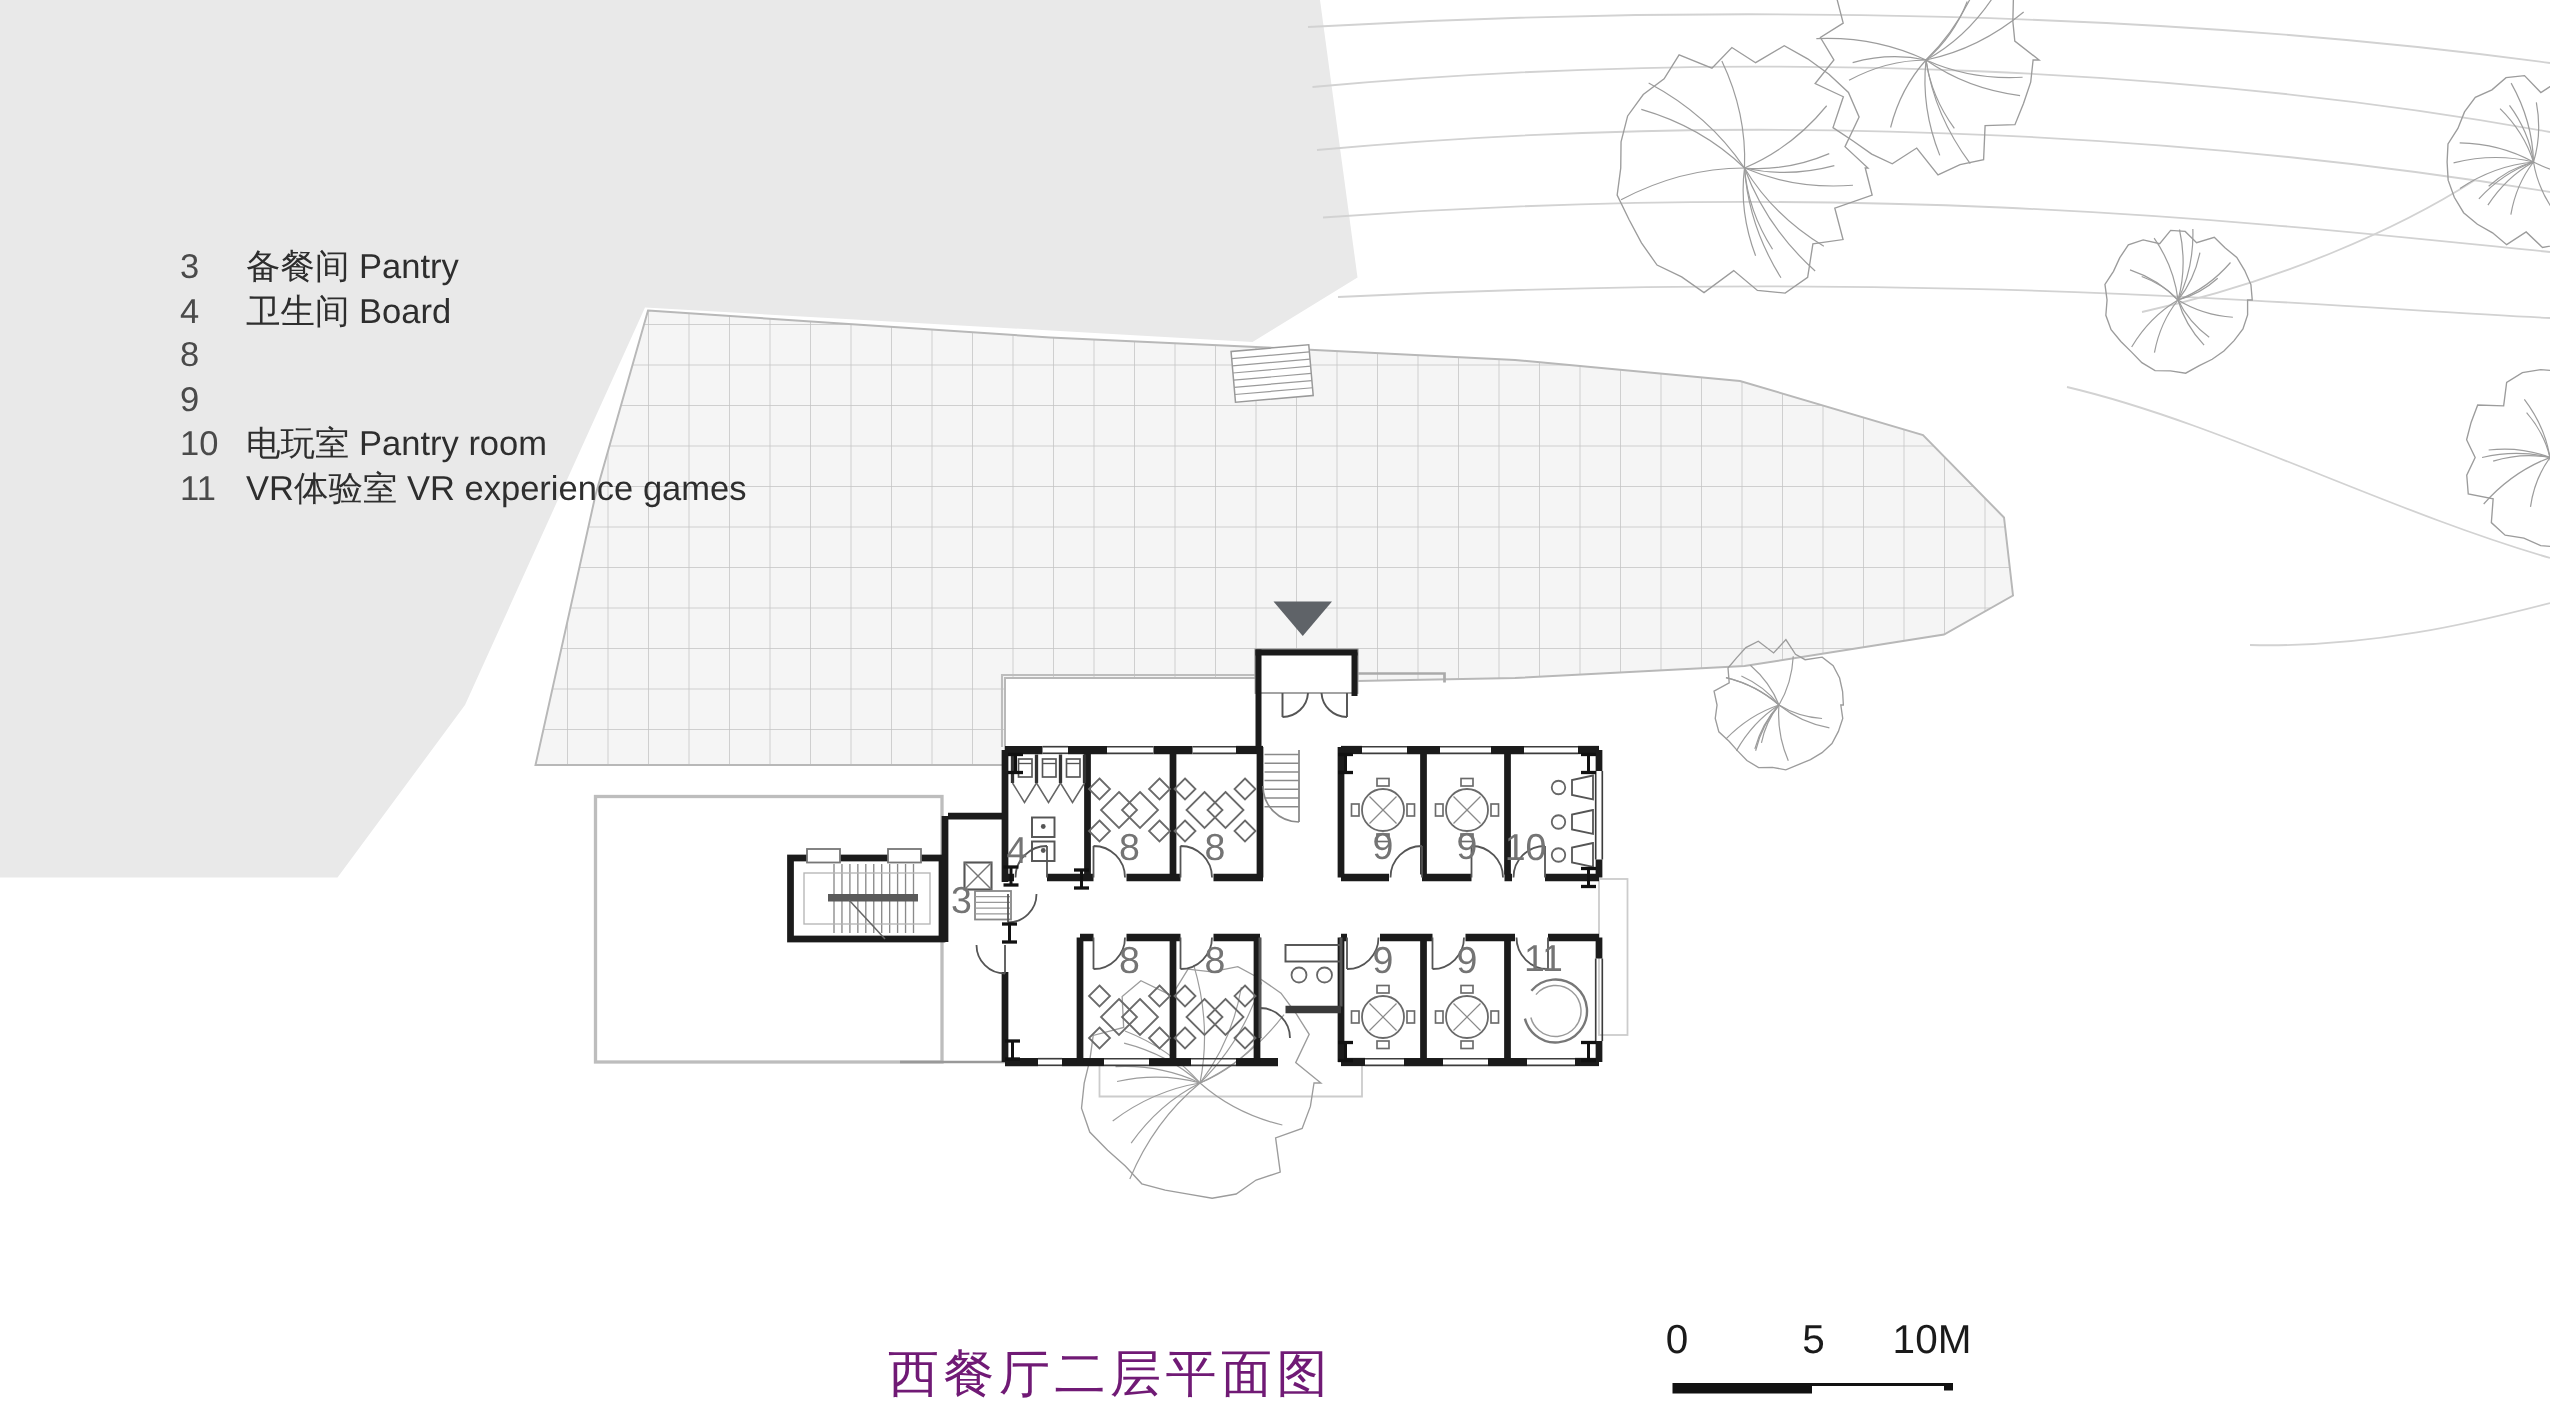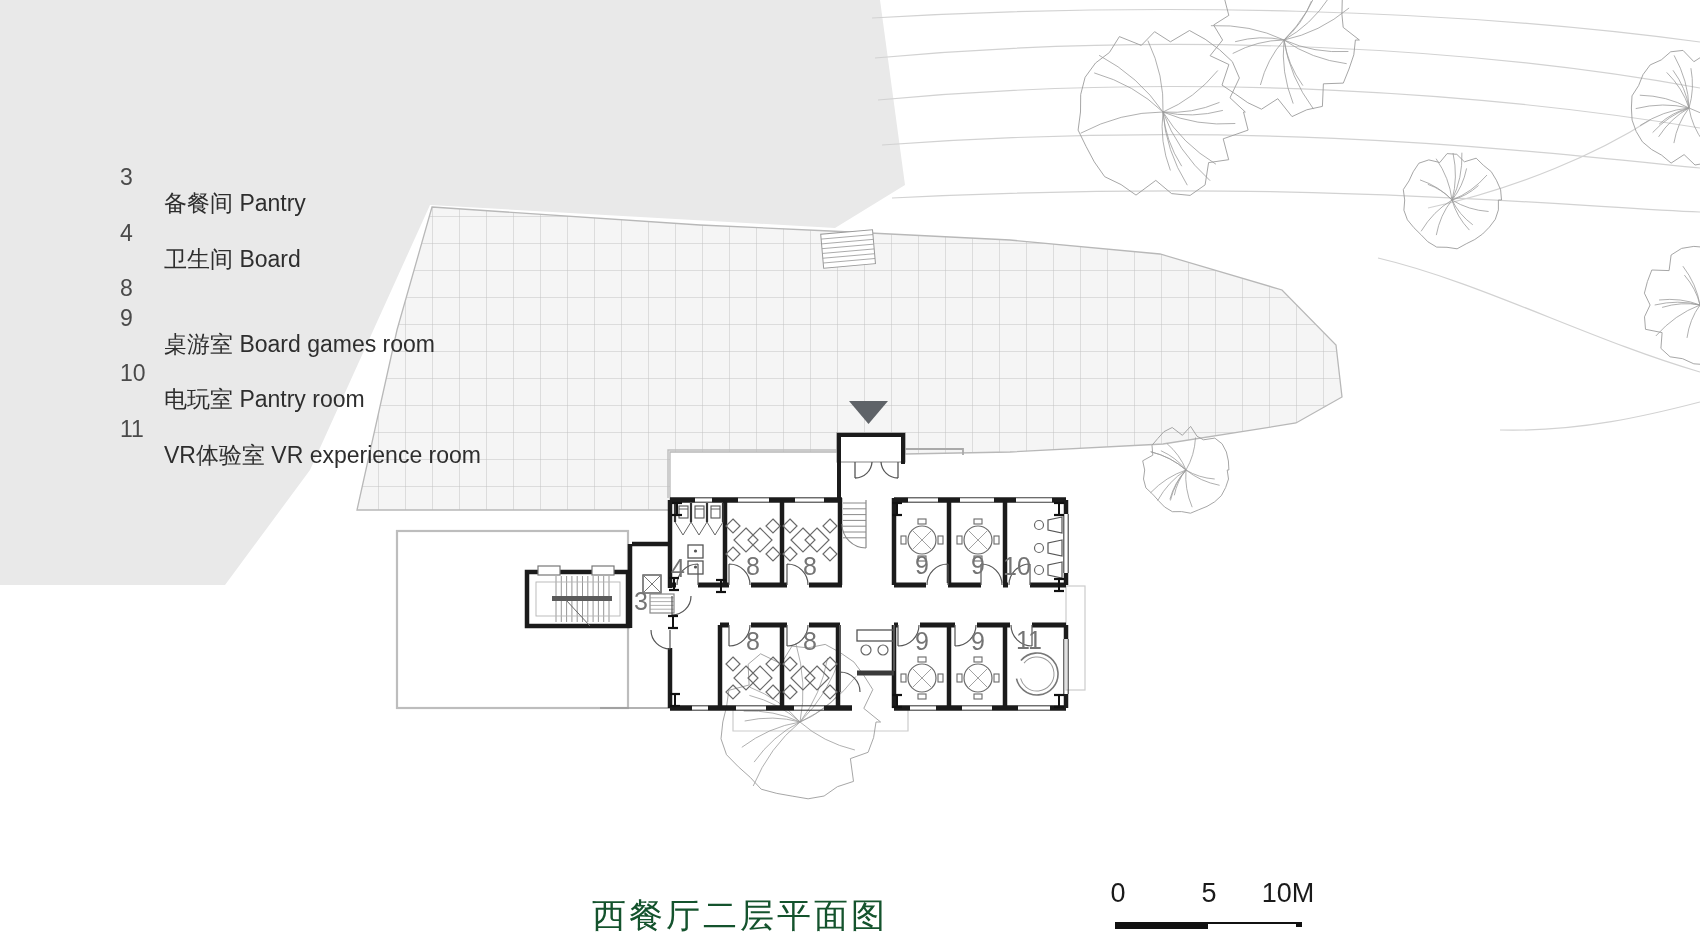--- a/index.html
+++ b/index.html
@@ -8,31 +8,31 @@
     font-family:"Liberation Sans","DejaVu Sans",sans-serif;
   }
   #plan-svg{position:absolute;left:0;top:0;}
   
   #legend{
     position:absolute;left:120px;top:163px;
     font-size:23px;line-height:29.6px;color:#2e2e2e;
   }
   .legend-row{display:flex;}
   .legend-num{width:44px;color:#4a4a4a;flex:none;}
-  .legend-txt{white-space:nowrap;margin-top:26px;}
+  .legend-txt{white-space:nowrap;}
   
   #plan-labels{position:absolute;left:0;top:0;width:1700px;height:943px;pointer-events:none;}
   .room-label{
     position:absolute;transform:translate(-50%,-50%);
     font-size:25px;color:#747474;line-height:1;
   }
   
   #drawing-title{
     position:absolute;left:740px;top:893px;transform:translateX(-50%);
-    font-size:34px;letter-spacing:3px;color:#14532d;font-weight:500;white-space:nowrap;
+    font-size:34px;letter-spacing:3px;color:#701a75;font-weight:500;white-space:nowrap;
   }
   
   #scalebar{position:absolute;left:1100px;top:878px;width:240px;height:60px;color:#1a1a1a;}
   .sb-label{position:absolute;top:0;transform:translateX(-50%);font-size:27px;}
   .sb-l0{left:18px;} .sb-l5{left:109px;} .sb-l10{left:188px;}
   .sb-thick{position:absolute;left:15px;top:44px;width:93px;height:7px;background:#111;}
   .sb-thin{position:absolute;left:108px;top:44px;width:93px;height:2px;background:#111;}
   .sb-end{position:absolute;left:196px;top:44px;width:6px;height:5px;background:#111;}
 </style>
 </head>
@@ -464,29 +464,28 @@
     </div>
     <div class="legend-row">
       <span class="legend-num">4</span>
       <span class="legend-txt">卫生间 Board</span>
     </div>
     <div class="legend-row">
       <span class="legend-num">8</span>
     </div>
     <div class="legend-row">
       <span class="legend-num">9</span>
-      <span class="legend-txt">桌游室 Board games room</span>
     </div>
     <div class="legend-row">
       <span class="legend-num">10</span>
       <span class="legend-txt">电玩室 Pantry room</span>
     </div>
     <div class="legend-row">
       <span class="legend-num">11</span>
-      <span class="legend-txt">VR体验室 VR experience room</span>
+      <span class="legend-txt">VR体验室 VR experience games</span>
     </div>
   </div>
 
 <div id="plan-labels">
     <div class="room-label" style="left: 641px; top: 601px; color: rgb(116, 116, 116);">3</div>
     <div class="room-label" style="left: 678px; top: 568px; color: rgb(116, 116, 116);">4</div>
     <div class="room-label" style="left: 753px; top: 566px; color: rgb(116, 116, 116);">8</div>
     <div class="room-label" style="left: 810px; top: 566px; color: rgb(116, 116, 116);">8</div>
     <div class="room-label" style="left: 753px; top: 641px; color: rgb(116, 116, 116);">8</div>
     <div class="room-label" style="left: 810px; top: 641px; color: rgb(116, 116, 116);">8</div>

